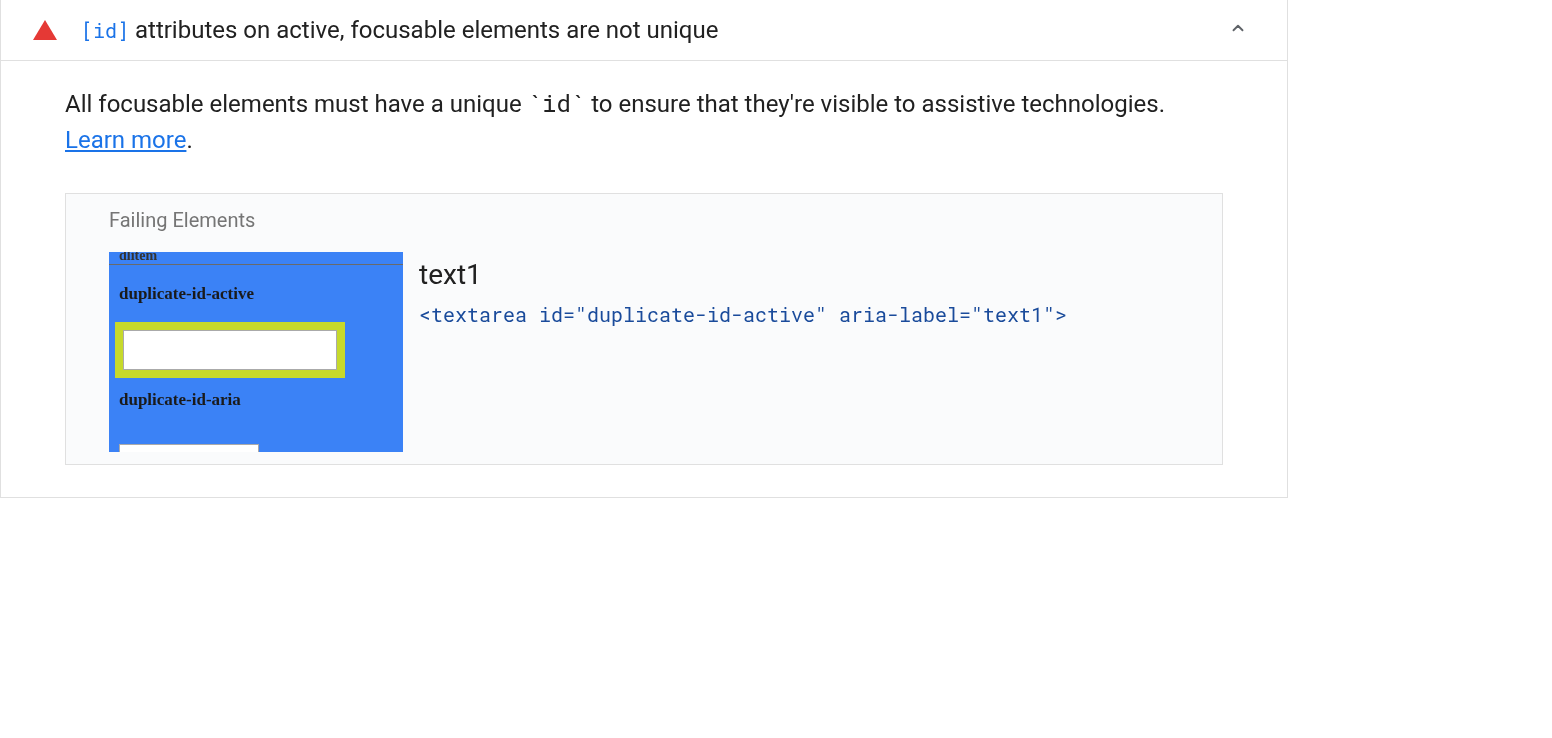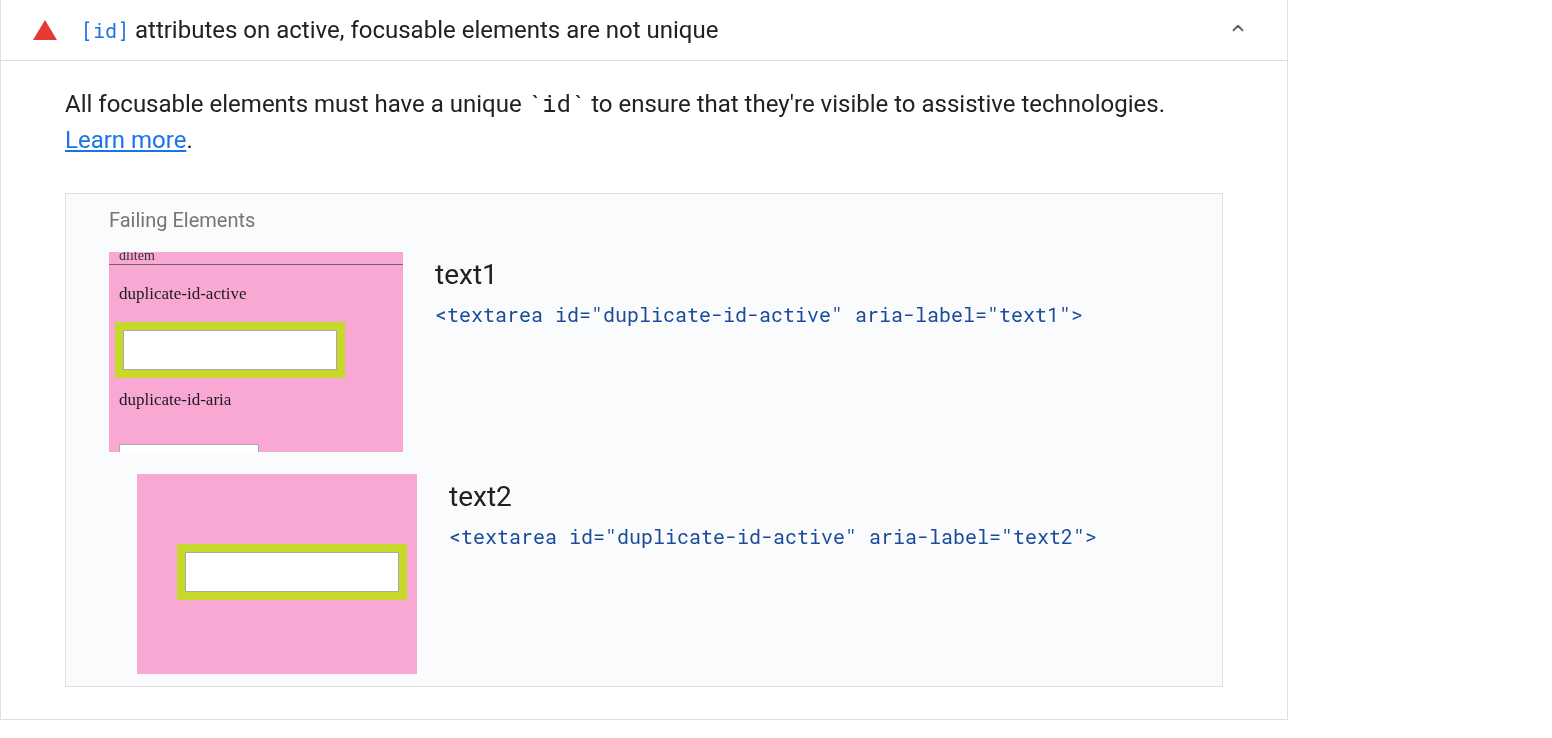--- a/index.html
+++ b/index.html
@@ -74,25 +74,26 @@
       color: #757575;
     }
     .failing-item {
       display: flex;
       align-items: flex-start;
       padding: 10px 18px 12px 18px;
     }
     .thumb {
       width: 294px;
       height: 200px;
-      background: #f9a8d4;
-      margin-right: 32px;
+      background: #3b82f6;
+      margin-right: 16px;
       flex-shrink: 0;
       position: relative;
       overflow: hidden;
+      font-weight: bold;
     }
     
     .thumb1 .faux-label {
       position: absolute;
       font-family: Georgia, serif;
       color: #1a1a1a;
       font-size: 17px;
     }
     .thumb1 .faux-cut-top {
       top: -4px;
@@ -215,27 +216,16 @@
           </div>
           <span class="faux-label faux-label-2">duplicate-id-aria</span>
           <div class="faux-partial-box"></div>
         </div>
         <div class="item-text">
           <div class="item-label">text1</div>
           <div class="item-code">&lt;textarea id="duplicate-id-active" aria-label="text1"&gt;</div>
         </div>
       </div>
 
-      <div class="failing-item item2">
-        <div class="thumb thumb2">
-          <div class="faux-highlight">
-            <div class="faux-highlight-inner"></div>
-          </div>
-        </div>
-        <div class="item-text">
-          <div class="item-label">text2</div>
-          <div class="item-code">&lt;textarea id="duplicate-id-active" aria-label="text2"&gt;</div>
-        </div>
-      </div>
 
     </div>
   </div>
 </div>
 
 </body></html>

